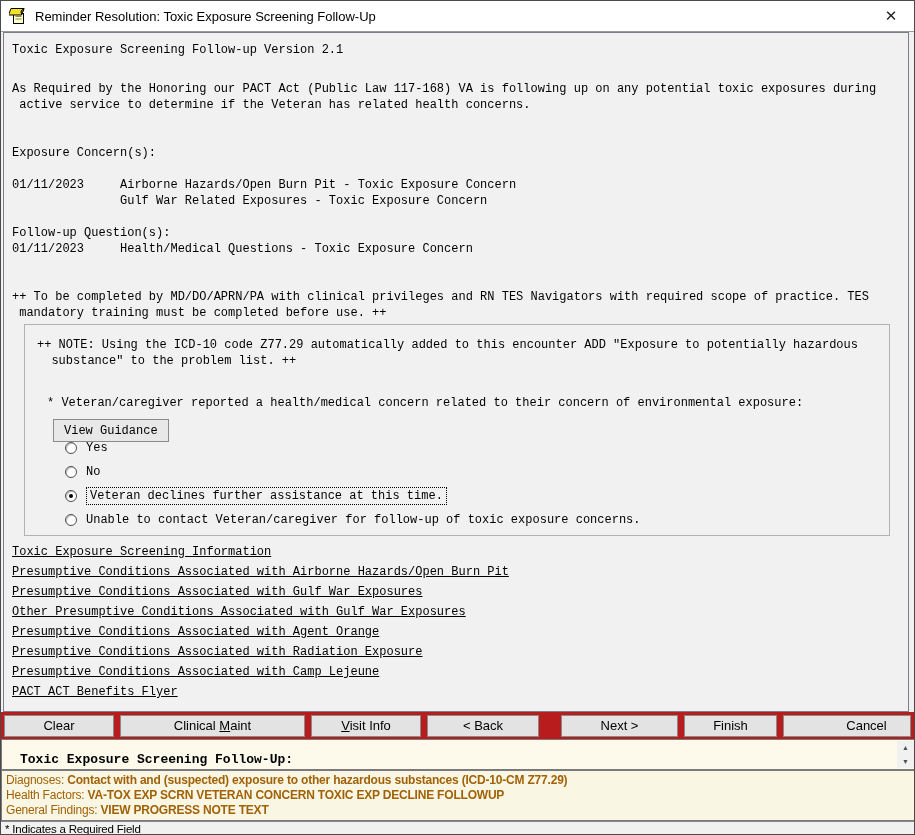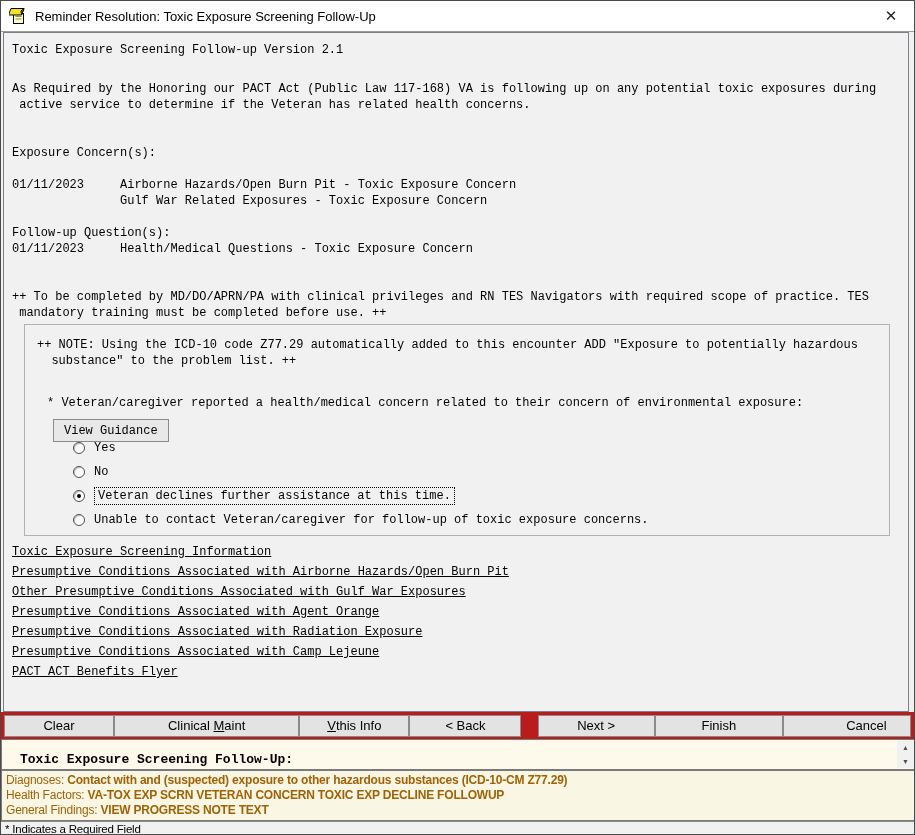--- a/index.html
+++ b/index.html
@@ -12,35 +12,35 @@
   .close-btn { width:30px; height:26px; display:flex; align-items:center; justify-content:center; font-size:15px; color:#222; cursor:pointer; }
 
   
   .main-panel { position:absolute; top:31px; left:2px; width:906px; height:680px; background:#f1f1f1; border:1px solid #7b7f86; }
   .ml { position:absolute; left:8px; white-space:pre; font-family:"Liberation Mono","DejaVu Sans Mono",monospace; font-size:12px; line-height:16px; color:#000; }
 
   .note-box { position:absolute; top:291px; left:20px; width:866px; height:212px; border:1px solid #b2b2b2; background:#f1f1f1; }
   .note-box .ml { left:12px; }
   .guidance-btn { position:absolute; top:94px; left:28px; height:23px; padding:0 10px; background:#e8e8e8; border:1px solid #8a8a8a; font-family:"Liberation Mono","DejaVu Sans Mono",monospace; font-size:12px; color:#000; cursor:pointer; }
 
-  .radio-row { position:absolute; left:48px; display:flex; align-items:center; }
+  .radio-row { position:absolute; left:40px; display:flex; align-items:center; }
   .radio { width:12px; height:12px; border-radius:50%; background:#fff; border:1px solid #4e4e4e; box-shadow:inset 1px 1px 1px rgba(0,0,0,.25); margin-right:9px; position:relative; flex:none; cursor:pointer; }
   .radio.sel::after { content:""; position:absolute; top:3px; left:3px; width:4px; height:4px; border-radius:50%; background:#000; }
   .radio-label { font-family:"Liberation Mono","DejaVu Sans Mono",monospace; font-size:12px; white-space:pre; color:#000; }
   .radio-label.focused { border:1px dotted #000; padding:1px 3px; }
 
   .links { position:absolute; top:512px; left:8px; }
   .vlink { display:block; height:20px; font-family:"Liberation Mono","DejaVu Sans Mono",monospace; font-size:12px; color:#000000; text-decoration:underline; white-space:pre; cursor:pointer; }
 
   
   .button-row { position:absolute; top:711px; left:0; right:0; height:27px; display:flex; align-items:center; justify-content:space-between; padding:0 3px; background:#b91c1c; }
   .wbtn { height:22px; background:#e3e3e3; border:1px solid #8a8a8a; font-family:"Liberation Sans",sans-serif; font-size:13px; color:#000; cursor:pointer; }
   .wbtn .key { text-decoration:underline; }
   .wbtn:nth-child(1){width:110px;} .wbtn:nth-child(2){width:185px;} .wbtn:nth-child(3){width:110px;}
-  .wbtn:nth-child(4){width:112px;} .wbtn:nth-child(5){width:117px;margin-left:16px;} .wbtn:nth-child(6){width:128px;} .wbtn:nth-child(7){width:128px;padding-left:39px;}
+  .wbtn:nth-child(4){width:112px;} .wbtn:nth-child(5){width:117px;margin-left:16px;} .wbtn:nth-child(6){width:93px;} .wbtn:nth-child(7){width:128px;padding-left:39px;}
 
   
   .preview { position:absolute; top:738px; left:0; width:915px; height:31px; background:#fdfaec; border:1px solid #7a7a7a; }
   .preview-text { position:absolute; left:18px; bottom:2px; font-family:"Liberation Mono","DejaVu Sans Mono",monospace; font-weight:bold; font-size:13px; white-space:pre; color:#000; }
   .scrollbar { position:absolute; top:1px; right:1px; bottom:1px; width:17px; background:#f1f1f1; display:flex; flex-direction:column; justify-content:space-between; }
   .scroll-arrow { height:14px; display:flex; align-items:center; justify-content:center; font-size:7px; color:#4f4f4f; cursor:pointer; }
 
   
   .findings { position:absolute; top:769px; left:0; width:915px; height:51px; background:#faf6e4; border:1px solid #7a7a7a; padding:2px 4px; }
   .finding-line { font-size:12px; line-height:15px; letter-spacing:-0.2px; white-space:nowrap; color:#a16207; }
@@ -99,32 +99,33 @@
       </div>
       <div class="radio-row" style="top:188px">
         <span class="radio"></span>
         <span class="radio-label">Unable to contact Veteran/caregiver for follow-up of toxic exposure concerns.</span>
       </div>
     </div>
 
     <div class="links">
       <a class="vlink">Toxic Exposure Screening Information</a>
       <a class="vlink">Presumptive Conditions Associated with Airborne Hazards/Open Burn Pit</a>
+      <a class="vlink">Presumptive Conditions Associated with Gulf War Exposures</a>
       <a class="vlink">Other Presumptive Conditions Associated with Gulf War Exposures</a>
       <a class="vlink">Presumptive Conditions Associated with Agent Orange</a>
       <a class="vlink">Presumptive Conditions Associated with Radiation Exposure</a>
       <a class="vlink">Presumptive Conditions Associated with Camp Lejeune</a>
       <a class="vlink">PACT ACT Benefits Flyer</a>
     </div>
   </div>
 
   <div class="button-row">
     <button class="wbtn"><span>Clear</span><span class="key"></span><span></span></button>
     <button class="wbtn"><span>Clinical </span><span class="key">M</span><span>aint</span></button>
-    <button class="wbtn"><span></span><span class="key">V</span><span>this Info</span></button>
+    <button class="wbtn"><span></span><span class="key">V</span><span>isit Info</span></button>
     <button class="wbtn"><span>&lt; Back</span><span class="key"></span><span></span></button>
     <button class="wbtn"><span>Next &gt;</span><span class="key"></span><span></span></button>
     <button class="wbtn"><span>Finish</span><span class="key"></span><span></span></button>
     <button class="wbtn"><span>Cancel</span><span class="key"></span><span></span></button>
   </div>
 
   <div class="preview">
     <div class="preview-text">Toxic Exposure Screening Follow-Up:</div>
     <div class="scrollbar">
       <div class="scroll-arrow">▲</div>

